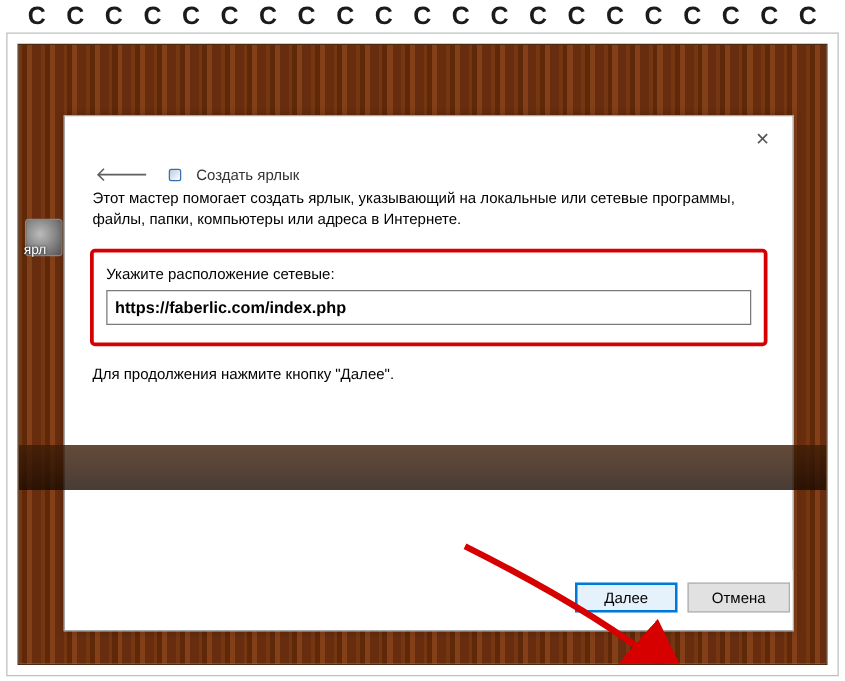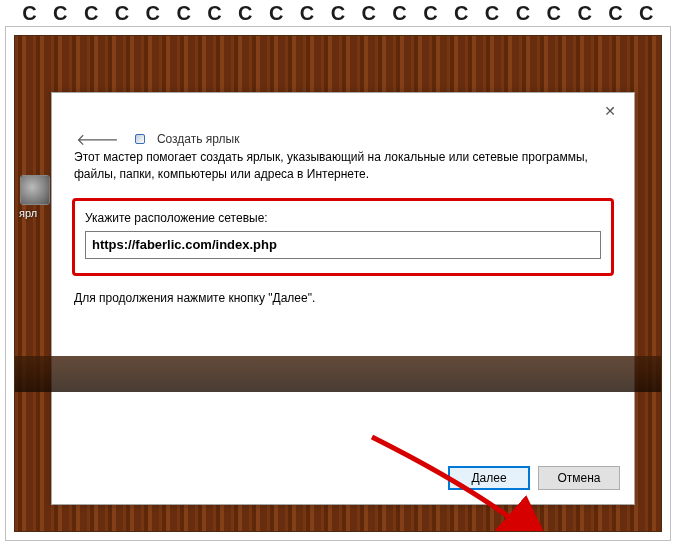--- a/index.html
+++ b/index.html
@@ -56,21 +56,21 @@
     background: linear-gradient(#3d1d07,#2a1304 60%,#1a0b02);
     opacity:.8;
   }
   .desk-icon {
     position:absolute; left:6px; top:140px;
     width:28px; height:28px; border-radius:2px;
     background: radial-gradient(circle at 40% 40%, #bbb, #555);
     outline:1px solid #888;
   }
   .desk-icon-label{
-    position:absolute; left:4px; top:171px;
+    position:absolute; left:4px; top:158px;
     color:#fff; font-size:11px;
     text-shadow:0 0 2px #000;
   }
 
   .dialog {
     position: absolute;
     left: 36px;
     top: 56px;
     right: 26px;
     bottom: 26px;
@@ -140,21 +140,21 @@
     width:110px;
     height:24px;
     font-size:12px;
     background:#e1e1e1;
     border:1px solid #adadad;
     cursor:pointer;
   }
 
   .dlg-footer{
     border-top: none;
-    padding: 10px 14px 14px;
+    padding: 10px 2px 14px;
     display:flex; justify-content:flex-end; gap:8px;
     background:#fff;
   }
   .btn{
     min-width:82px; height:24px;
     font-size:12px;
     background:#e1e1e1;
     border:1px solid #adadad;
     cursor:pointer;
   }

